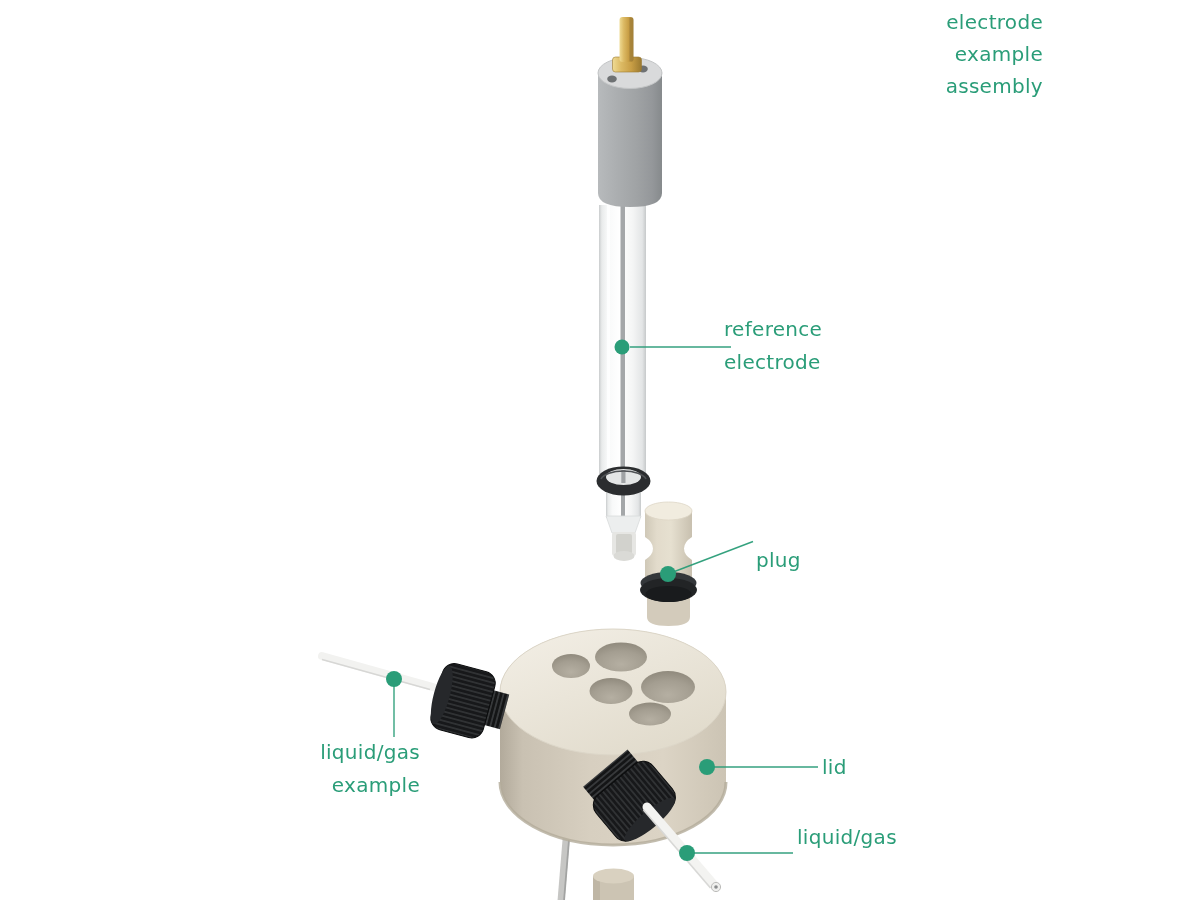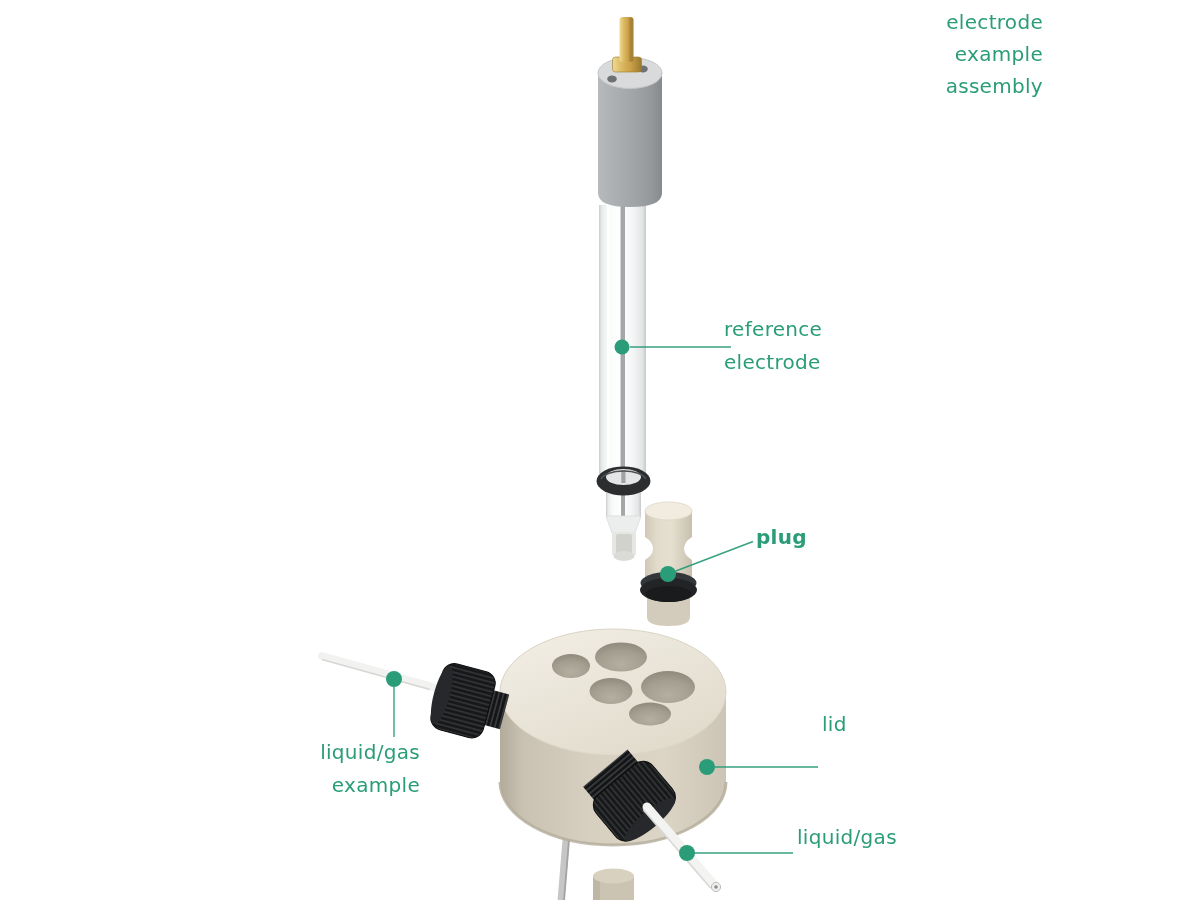--- a/index.html
+++ b/index.html
@@ -5,23 +5,23 @@
   :root{ --accent:#2a9d78; }
   html,body{margin:0;padding:0;background:#ffffff;}
   .page{position:relative;width:1200px;height:900px;background:#ffffff;overflow:hidden;
         font-family:"DejaVu Sans",sans-serif;}
   .page svg{position:absolute;left:0;top:0;}
   .lbl{position:absolute;color:var(--accent);font-size:20px;line-height:33px;
        letter-spacing:.3px;white-space:nowrap;}
   .lbl span{display:block;}
   #lbl-title{top:6px;right:157px;text-align:right;line-height:32px;}
   #lbl-ref{top:313px;left:716px;margin-left:8px;}
-  #lbl-plug{top:521px;left:756px;font-weight:bold;}
+  #lbl-plug{top:544px;left:756px;}
   #lbl-outlet{top:736px;right:780px;text-align:right;}
-  #lbl-lid{top:708px;left:822px;}
+  #lbl-lid{top:751px;left:822px;}
   #lbl-inlet{top:820px;left:797px;line-height:34px;}
 </style>
 </head>
 <body style="background: rgb(255, 255, 255);">
 
 <div class="page">
 
 <svg width="1200" height="900" viewBox="0 0 1200 900">
   <defs>
     <linearGradient id="gGlass" x1="0" y1="0" x2="1" y2="0">

